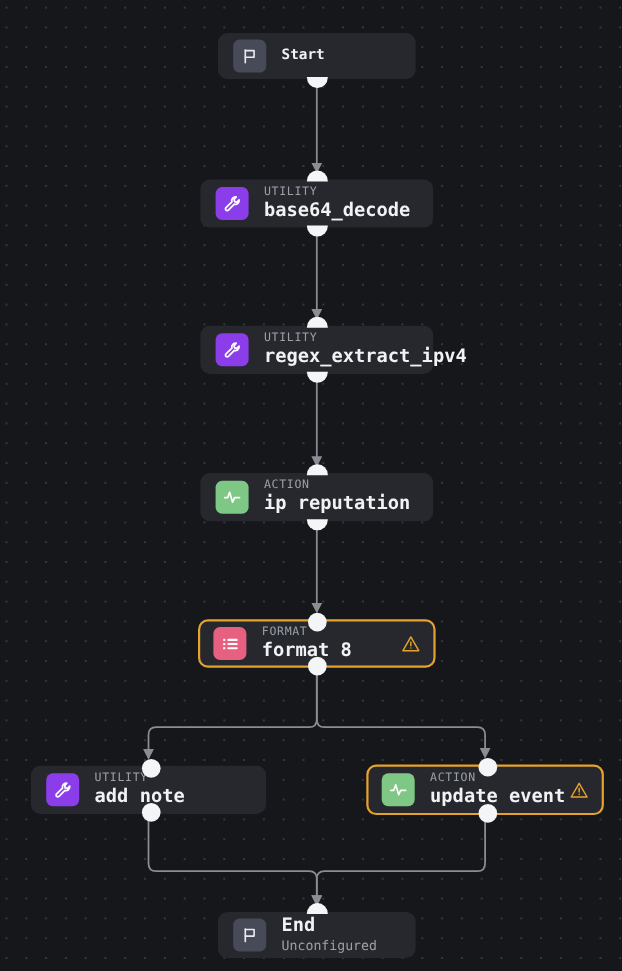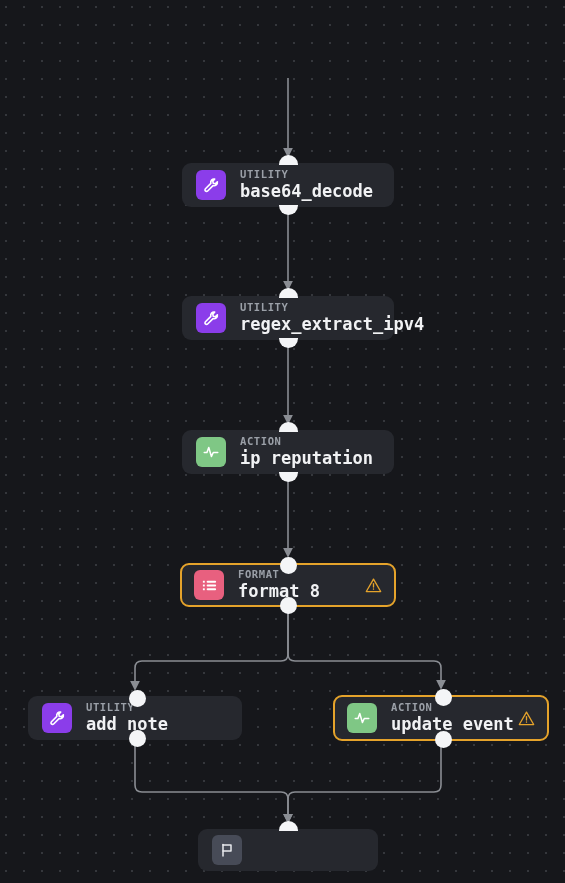--- a/index.html
+++ b/index.html
@@ -62,21 +62,21 @@
     display: flex;
     flex-direction: column;
     justify-content: center;
     line-height: 1.15;
     min-width: 0;
   }
   .node-kind {
     font-size: 10.5px;
     letter-spacing: 0.6px;
     color: #9ba0a8;
-    font-weight: bold;
+    font-weight: normal;
   }
   .node-label {
     font-size: 17px;
     color: #f1f2f4;
     font-weight: bold;
     margin-top: 2px;
     white-space: nowrap;
   }
   .node-sub {
     font-size: 12px;
@@ -153,20 +153,32 @@
       <path d="M 288 613 L 288 654 Q 288 661 281 661 L 142 661 Q 135 661 135 668 L 135 689" marker-end="url(#arrow)"></path>
 
       <path d="M 288 613 L 288 654 Q 288 661 295 661 L 434 661 Q 441 661 441 668 L 441 688" marker-end="url(#arrow)"></path>
 
       <path d="M 135 746 L 135 785 Q 135 792 142 792 L 281 792 Q 288 792 288 799 L 288 822" marker-end="url(#arrow)"></path>
 
       <path d="M 441 747 L 441 785 Q 441 792 434 792 L 295 792 Q 288 792 288 799 L 288 822" marker-end="url(#arrow)"></path>
     </g>
   </svg>
 
+  <div class="node plain" style="left:198px; top:30px; width:180px; height:42px;">
+    <span class="node-icon" style="background:#474b57;">
+      <svg width="16" height="16" viewBox="0 0 16 16" fill="none" stroke="#e9eaee" stroke-width="1.5" stroke-linecap="round" stroke-linejoin="round">
+        <path d="M4 14 L4 2.5"></path>
+        <path d="M4 3 L12 3 L12 9 L4 9"></path>
+      </svg>
+    </span>
+    <span class="node-text">
+      <span class="single-title">Start</span>
+    </span>
+    <span class="port out"></span>
+  </div>
 
   <div class="node" style="left:182px; top:163px; width:212px; height:44px;">
     <span class="node-icon" style="background:#8b3dea;">
       <svg width="17" height="17" viewBox="0 0 18 18" fill="none" stroke="#ffffff" stroke-width="1.7" stroke-linecap="round" stroke-linejoin="round">
         <path d="M12.4 2.2a3.6 3.6 0 0 0-4.1 4.6L2.6 12.5a1.6 1.6 0 0 0 2.3 2.3l5.7-5.7a3.6 3.6 0 0 0 4.6-4.1l-2.2 2.2-2.1-.5-.5-2.1z"></path>
       </svg>
     </span>
     <span class="node-text">
       <span class="node-kind">UTILITY</span>
       <span class="node-label">base64_decode</span>
@@ -264,16 +276,20 @@
     <span class="port circle out" style="left:108px;"></span>
   </div>
 
   <div class="node plain" style="left:198px; top:829px; width:180px; height:42px;">
     <span class="node-icon" style="background:#474b57;">
       <svg width="16" height="16" viewBox="0 0 16 16" fill="none" stroke="#e9eaee" stroke-width="1.5" stroke-linecap="round" stroke-linejoin="round">
         <path d="M4 14 L4 2.5"></path>
         <path d="M4 3 L12 3 L12 9 L4 9"></path>
       </svg>
     </span>
+    <span class="node-text">
+      <span class="node-label" style="margin-top:0;">End</span>
+      <span class="node-sub">Unconfigured</span>
+    </span>
     <span class="port in"></span>
   </div>
 
 </div>
 
 </body></html>

